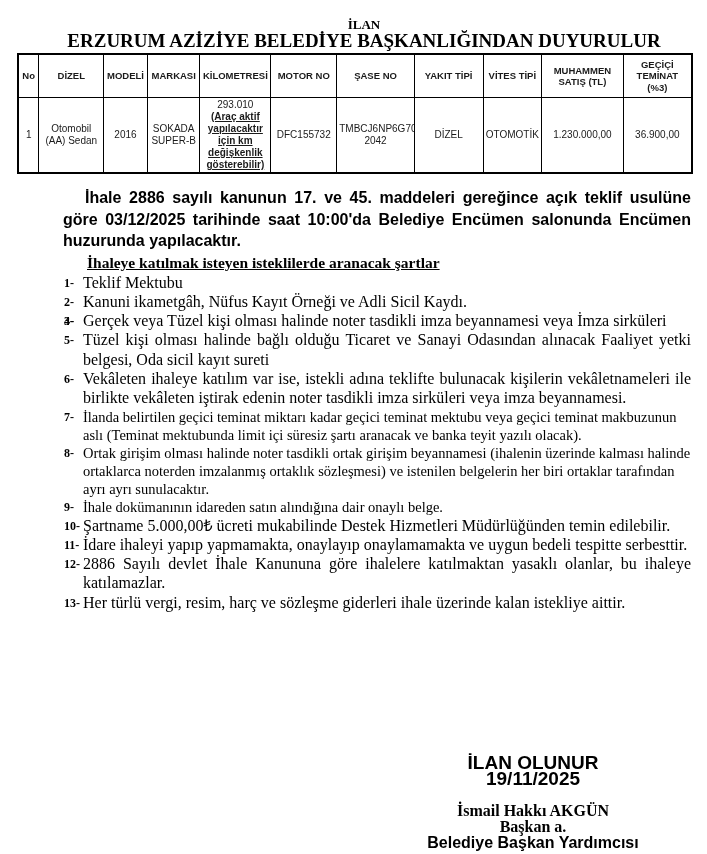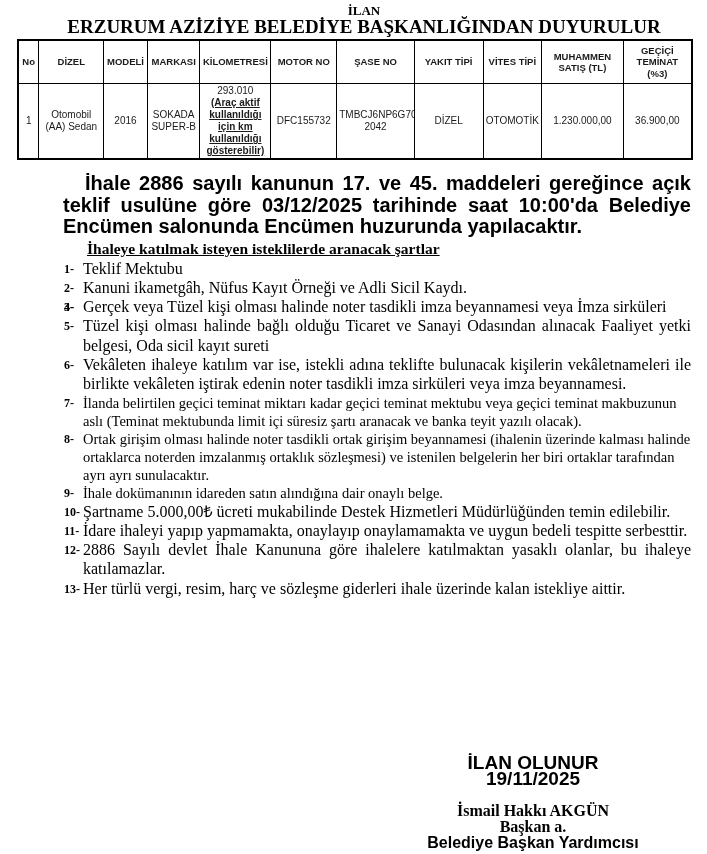--- a/index.html
+++ b/index.html
@@ -4,21 +4,21 @@
 <style>
   html,body{margin:0;padding:0;}
   body{
     width:707px;height:854px;overflow:hidden;position:relative;
     background:#ffffff;color:#000;
     font-family:"Liberation Serif", serif;
   }
   .content{margin:0 16px 0 37px;}
 
   
-  .doc-header{padding-top:3px;text-align:center;}
+  .doc-header{padding-top:17px;text-align:center;}
   .doc-title{font-size:13px;line-height:16px;font-weight:bold;}
   .doc-subtitle{font-size:19px;line-height:16px;font-weight:bold;}
 
   
   .intro{
     margin:13px 0 0 0;text-indent:36px;text-align:justify;
     font-size:16.5px;line-height:21px;
   }
 
   
@@ -34,21 +34,21 @@
   }
   table.vehicle{border:2px solid #000;}
   th.col-h{font-size:9.5px;font-weight:bold;height:40px;line-height:11.5px;}
   td.cell{font-size:10px;height:68px;line-height:12px;}
   .km-note{font-weight:bold;text-decoration:underline;display:block;}
 
   
   .auction-par{
     margin:13px 0 0 26px;text-indent:22px;text-align:justify;
     font-family:"Liberation Sans", sans-serif;
-    font-weight:bold;font-size:20px;line-height:21.5px;
+    font-weight:bold;font-size:16px;line-height:21.5px;
   }
 
   
   .cond-heading{
     margin:2px 0 0 50px;font-weight:bold;font-size:15.5px;line-height:18px;
     text-decoration:underline;
   }
   ol.cond{list-style:none;margin:1px 0 0 0;padding:0;}
   ol.cond li{
     position:relative;padding-left:46px;text-align:justify;
@@ -110,21 +110,21 @@
       <th class="col-h">MUHAMMEN SATIŞ (TL)</th>
       <th class="col-h">GEÇİÇİ TEMİNAT (%3)</th>
     </tr>
     <tr>
       <td class="cell">1</td>
       <td class="cell">Otomobil (AA) Sedan</td>
       <td class="cell">2016</td>
       <td class="cell">SOKADA SUPER-B</td>
       <td class="cell">
         <span>293.010</span>
-        <span class="km-note">(Araç aktif kullanıldığı için km kullanıldığı gösterebilir)</span>
+        <span class="km-note">(Araç aktif yapılacaktır için km değişkenlik gösterebilir)</span>
       </td>
       <td class="cell">DFC155732</td>
       <td class="cell">TMBCJ6NP6G709 2042</td>
       <td class="cell">DİZEL</td>
       <td class="cell">OTOMOTİK</td>
       <td class="cell">1.230.000,00</td>
       <td class="cell">36.900,00</td>
     </tr>
   </tbody>
     </table>

